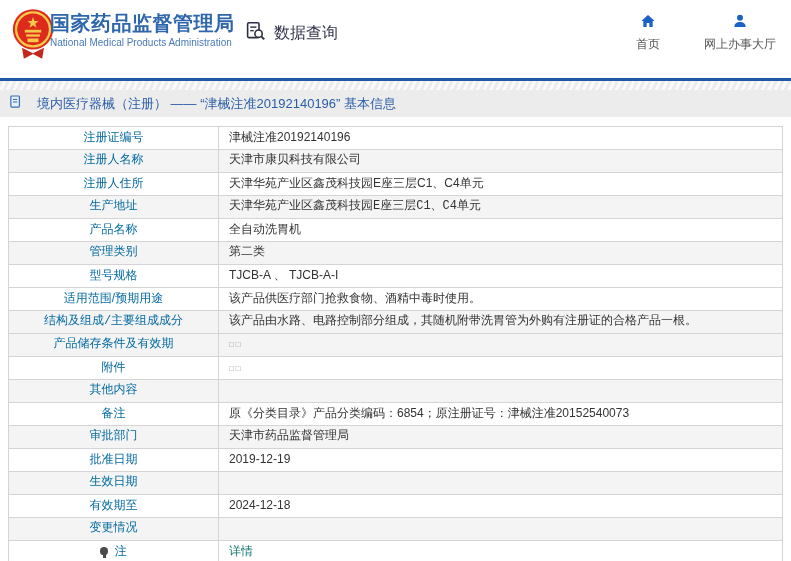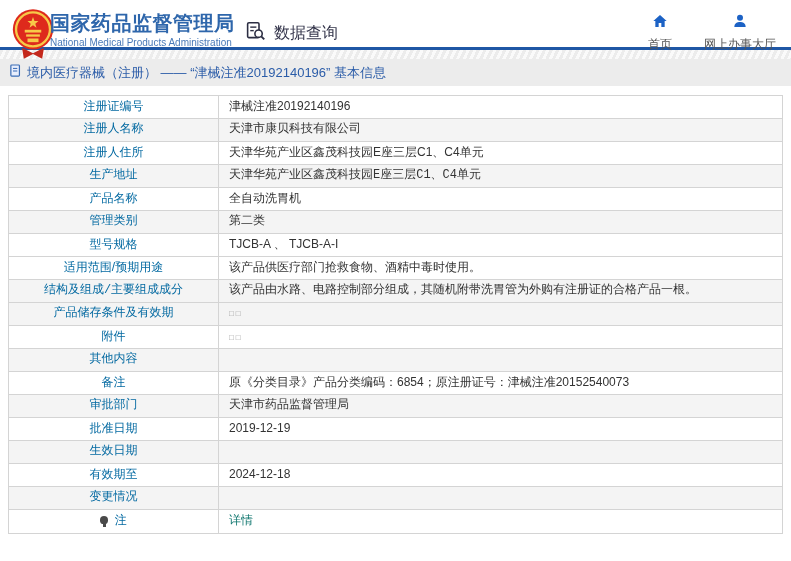--- a/index.html
+++ b/index.html
@@ -1,37 +1,37 @@
 <!DOCTYPE html>
 <html><head>
 <meta charset="utf-8">
 <style>
   * { margin:0; padding:0; box-sizing:border-box; }
   html,body { width:791px; height:561px; background:#fff;
     font-family:"Liberation Sans","DejaVu Sans",sans-serif; overflow:hidden; }
 
   
-  .header { position:relative; height:47px; background:#fff;text-decoration:underline; }
+  .header { position:relative; height:78px; background:#fff;text-decoration:underline; }
   .emblem { position:absolute; left:11px; top:6px; }
   .title-block { position:absolute; left:50px; top:10px; }
   .agency-name { font-size:20px; font-weight:bold; color:#2e66ab; letter-spacing:.5px; }
   .agency-en { font-size:10px; color:#4a7ab8; }
   .data-query { position:absolute; left:245px; top:21px; display:flex; align-items:center;
     gap:8px; font-size:16px; color:#33344a; cursor:pointer; }
-  .nav { position:absolute; right:15px; top:13px; display:flex; gap:32px;text-align:right; }
+  .nav { position:absolute; right:15px; top:13px; display:flex; gap:44px;text-align:right; }
   .nav-item { display:flex; flex-direction:column; align-items:center; gap:4px;
     font-size:12px; color:#555; cursor:pointer; }
 
   .header-line { height:3px; background:#1f57a5; }
   .hatch { height:9px;
     background:repeating-linear-gradient(115deg,#ececec 0 3px,#fafafa 3px 6px); }
 
   
   .breadcrumb { height:27px; background:#ececec; display:flex; align-items:center;
-    gap:5px; padding:0 10px; font-size:13px; color:#2b5ca8; }
+    gap:15px; padding:0 10px; font-size:13px; color:#2b5ca8; }
 
   
   .table { margin:9px 8px 0 8px; border:1px solid #d4d4d4; background:#fff; }
   .row { display:flex; height:23px; line-height:21px; border-bottom:1px solid #d4d4d4;
     font-size:12px; background:#fff; }
   .row:last-child { border-bottom:none; }
   .row.alt { background:#f4f4f4;font-family:Liberation Mono, monospace; }
   .cell.label { width:210px; text-align:center; padding-right:0; color:#0369a1;
     border-right:1px solid #d4d4d4; white-space:nowrap; }
   .cell.value { flex:1; padding-left:10px; color:#333; white-space:nowrap;

